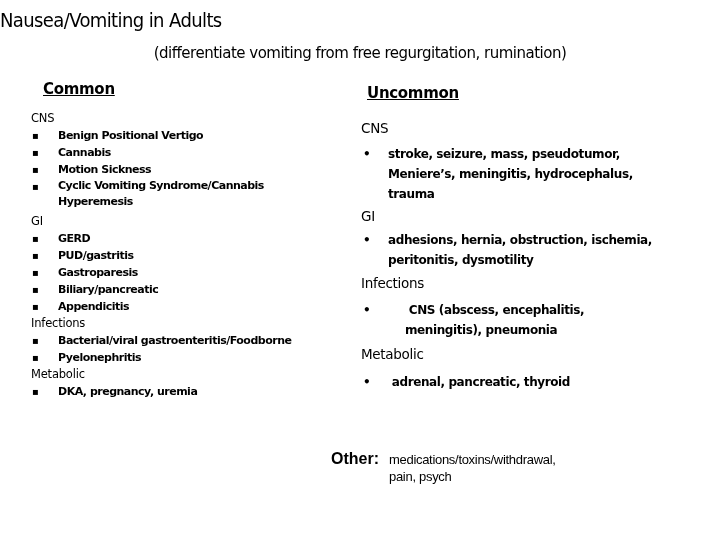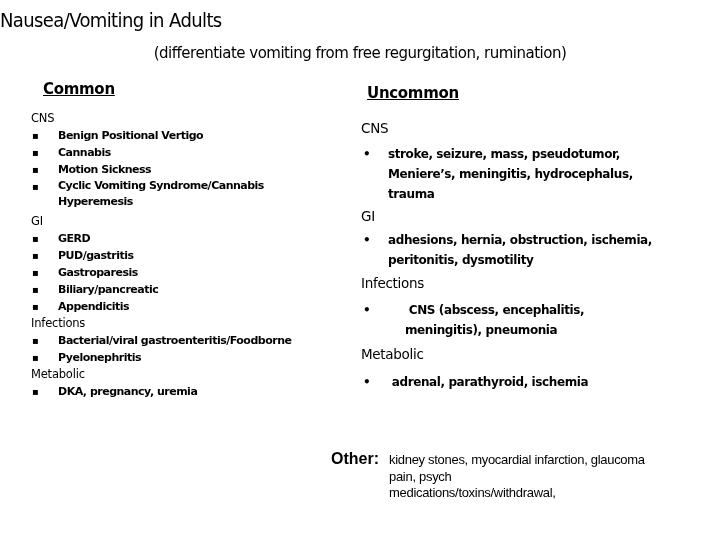--- a/index.html
+++ b/index.html
@@ -140,21 +140,20 @@
 
 <div class="rcat" style="top:275px;">Infections</div>
 <div class="ritem" style="top:300px; width:300px;">
   <span class="blt">•</span>
   <span class="txt" style="white-space:pre-wrap;margin-left:44px;"> CNS (abscess, encephalitis, meningitis), pneumonia</span>
 </div>
 
 <div class="rcat" style="top:346px;">Metabolic</div>
 <div class="ritem" style="top:372px;">
   <span class="blt">•</span>
-  <span class="txt" style="white-space:pre-wrap;"> adrenal, parathyroid, ischemia</span>
+  <span class="txt" style="white-space:pre-wrap;"> adrenal, pancreatic, thyroid</span>
 </div>
 
 <div class="abs other-label">Other:</div>
 <div class="abs other-text">
-  <span>kidney stones, myocardial infarction, glaucoma</span>
+  <span>medications/toxins/withdrawal,</span>
   <span>pain, psych</span>
-  <span>medications/toxins/withdrawal,</span>
 </div>
 
 </body></html>

